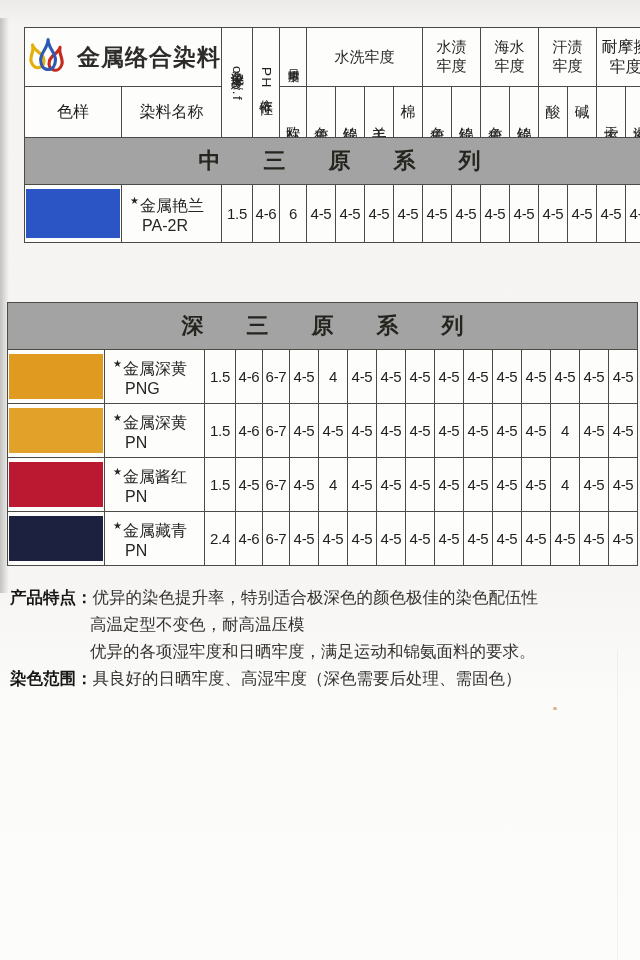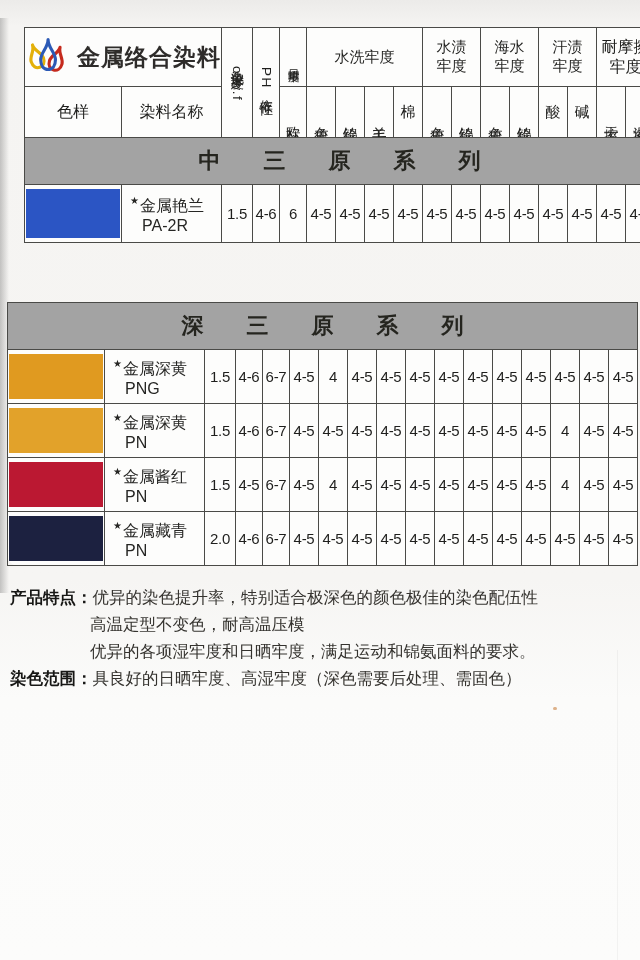--- a/index.html
+++ b/index.html
@@ -258,21 +258,21 @@
           <td class="val">4-5</td>
           <td class="val">4</td>
           <td class="val">4-5</td>
           <td class="val">4-5</td>
         </tr>
         <tr>
           <td class="swatch-cell">
             <div class="swatch" style="background: rgb(28, 33, 64);"></div>
           </td>
           <td class="name-cell"><span class="star">★</span><span>金属藏青</span><div class="code">PN</div></td>
-          <td class="val">2.0</td>
+          <td class="val">2.4</td>
           <td class="val">4-6</td>
           <td class="val">6-7</td>
           <td class="val">4-5</td>
           <td class="val">4-5</td>
           <td class="val">4-5</td>
           <td class="val">4-5</td>
           <td class="val">4-5</td>
           <td class="val">4-5</td>
           <td class="val">4-5</td>
           <td class="val">4-5</td>

